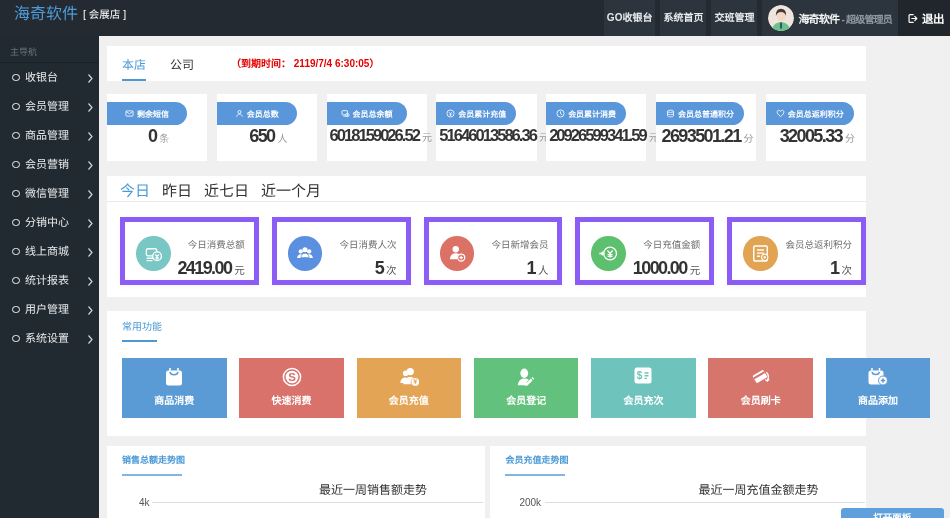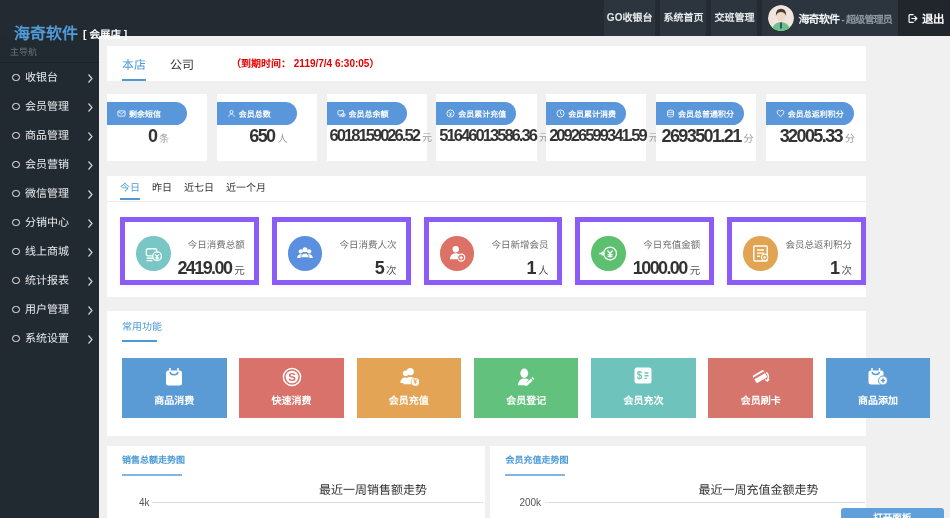--- a/index.html
+++ b/index.html
@@ -1,20 +1,20 @@
 <!DOCTYPE html>
 <html lang="zh-CN"><head>
 <meta charset="utf-8">
 <style>
 *{margin:0;padding:0;box-sizing:border-box}
 html,body{width:950px;height:518px;overflow:hidden}
 body{font-family:"Liberation Sans",sans-serif;background:#f0f0f1;position:relative}
 
 .header{position:absolute;left:0;top:0;width:950px;height:36px;background:#232a31;z-index:5}
-.logo{position:absolute;left:14px;top:12px;line-height:44px;font-size:16px;font-weight:bold;color:#4f9cd9;white-space:nowrap}
+.logo{position:absolute;left:14px;top:0;line-height:28px;font-size:16px;font-weight:normal;color:#4f9cd9;white-space:nowrap}
 .logo .shop{font-size:10.5px;color:#fff;margin-left:5px;vertical-align:1px}
 .hnav{position:absolute;right:0;top:0;height:36px;display:flex;align-items:stretch}
 .hitem{background:#2c353d;color:#e6eaed;font-size:10px;font-weight:bold;line-height:36px;padding:0 3px;margin-left:5px}
 .huser{background:#2c353d;margin-left:5px;display:flex;align-items:center;padding:0 6px}
 .huser .uname{color:#f2f4f5;font-size:11px;letter-spacing:-0.8px;font-weight:bold;margin-left:4px}
 .huser .urole{color:#8d98a0;font-size:10px;letter-spacing:-0.8px;font-weight:bold}
 .hexit{background:#20262c;color:#fff;font-size:11.5px;letter-spacing:-0.5px;font-weight:bold;display:flex;align-items:center;padding:0 6px 0 9px}
 .hexit svg{margin-right:4px}
 
 .side{position:absolute;left:0;top:36px;width:99px;height:482px;background:#222a31}
@@ -29,29 +29,29 @@
 
 .tabpanel{height:35px;white-space:nowrap}
 .tab{display:inline-block;font-size:12px;color:#333;margin:0 12px;height:35px;line-height:38px}
 .tab.first{margin-left:15px}
 .tab.active{color:#4b9ad5;border-bottom:2px solid #4b9ad5}
 .expire{display:inline-block;color:#e60000;font-size:10px;font-weight:bold;margin-left:25px;vertical-align:2px}
 
 .statrow{margin-top:13px;display:flex}
 .scard{width:111.6px;height:66.5px;background:#fff;margin-right:9.5px;position:relative}
 .scard:last-child{margin-right:0}
-.spill{position:absolute;left:0;top:7.5px;height:23.5px;min-width:80px;background:#5a96da;border-radius:0 12px 12px 0;color:#fff;font-size:8px;font-weight:bold;display:flex;align-items:center;padding:0 10px}
+.spill{position:absolute;left:0;top:7.5px;height:23.5px;min-width:80px;background:#5a96da;border-radius:0 12px 12px 0;color:#fff;font-size:8px;font-weight:bold;display:flex;align-items:center;justify-content:center;padding:0 10px}
 .spill svg{margin-right:3px;flex:none}
 .snum{position:absolute;left:3px;right:0;top:32px;text-align:center;font-size:18px;font-weight:bold;color:#333;white-space:nowrap;letter-spacing:-1.6px}
 .snum.long{font-size:16.5px;letter-spacing:-1.95px}
 .snum .unit{font-size:10px;color:#999;font-weight:normal;letter-spacing:0;margin-left:3px}
 
 .daypanel{margin-top:15.5px;height:120.5px;background:#fff;position:relative}
 .dtabs{height:26px;border-bottom:1px solid #ebebeb;padding-left:13px}
-.dtab{display:inline-block;font-size:10px;color:#333;margin-right:12px;padding:3px 0 4px}
+.dtab{display:inline-block;font-size:15px;color:#333;margin-right:12px;padding:3px 0 20px}
 .dtab.active{color:#4b9ad5;border-bottom:2px solid #4b9ad5}
 .dcards{position:absolute;left:13px;top:40.5px;right:0;display:flex}
 .dcard{width:153.5px;height:68px;border:5px solid #8b5cf6;box-shadow:0 2px 4px rgba(0,0,0,.04);margin-right:13px;position:relative;background:#fff}
 .dcirc{position:absolute;left:11px;top:14.5px;width:34.5px;height:34.5px;border-radius:50%;display:flex;align-items:center;justify-content:center}
 .dlabel{position:absolute;right:9px;top:15px;font-size:9.5px;color:#6e6e6e}
 .dnum{position:absolute;right:9px;top:36px;font-size:18px;font-weight:bold;color:#333;letter-spacing:-1.6px}
 .dnum .unit{font-size:10.5px;color:#555;font-weight:normal;letter-spacing:0;margin-left:3px}
 
 .funcpanel{margin-top:14px;height:125px;background:#fff;position:relative}
 .ptitle{position:absolute;left:15px;top:7px;font-size:10px;color:#4b9ad5}

